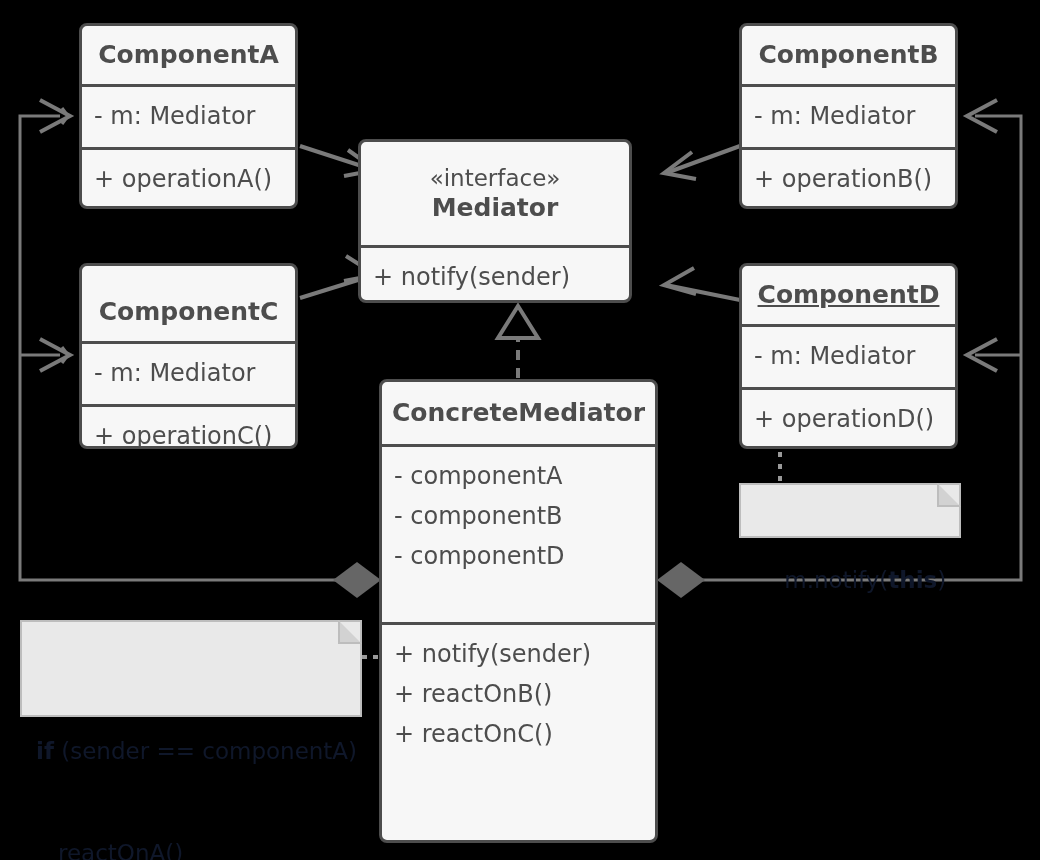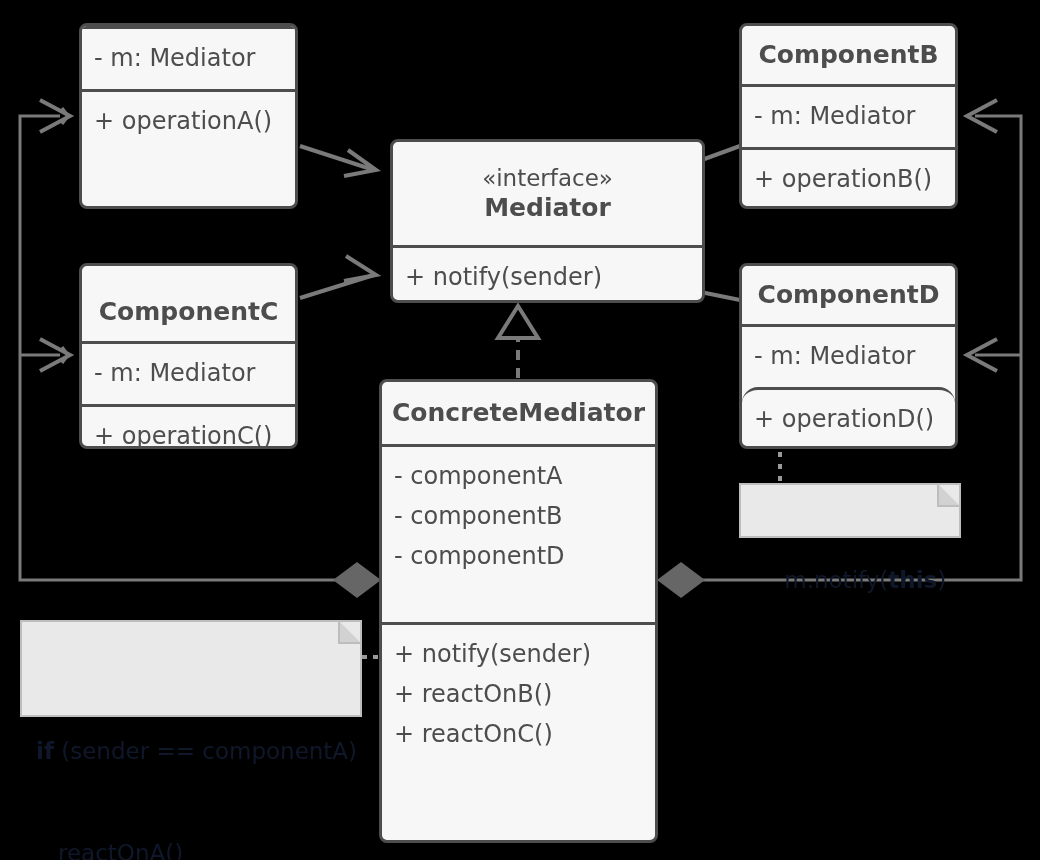--- a/index.html
+++ b/index.html
@@ -155,20 +155,23 @@
 
     <g>
       <line x1="362" y1="657" x2="382" y2="657" stroke="#9a9a9a" stroke-width="4" stroke-dasharray="5,6"></line>
     </g>
     <g>
       <line x1="780" y1="452" x2="780" y2="483" stroke="#9a9a9a" stroke-width="4" stroke-dasharray="5,7"></line>
     </g>
   </svg>
 
   <div class="uml-class" style="left:79px; top:23px; width:219px; height:186px;">
+    <div class="uml-section cls-title" style="height:58px;">
+      <div class="cls-name-line">ComponentA</div>
+    </div>
     <div class="uml-section sec-div sec-pad" style="height:63px;">
       <div class="member">- m: Mediator</div>
     </div>
     <div class="uml-section sec-div sec-pad" style="height:68px;">
       <div class="member">+ operationA()</div>
     </div>
   </div>
 
   <div class="uml-class" style="left:739px; top:23px; width:219px; height:186px;">
     <div class="uml-section cls-title" style="height:58px;">
@@ -188,32 +191,32 @@
     </div>
     <div class="uml-section sec-div sec-pad" style="height:63px;">
       <div class="member">- m: Mediator</div>
     </div>
     <div class="uml-section sec-div sec-pad" style="height:62px;">
       <div class="member">+ operationC()</div>
     </div>
   </div>
 
   <div class="uml-class" style="left:739px; top:263px; width:219px; height:186px;">
-    <div class="uml-section cls-title" style="height:58px;">
+    <div class="uml-section cls-title" style="height:58px;text-decoration:underline;">
       <div class="cls-name-line">ComponentD</div>
     </div>
     <div class="uml-section sec-div sec-pad" style="height:63px;">
       <div class="member">- m: Mediator</div>
     </div>
-    <div class="uml-section sec-div sec-pad" style="height:62px;border-radius:16px;">
+    <div class="uml-section sec-div sec-pad" style="height:62px;">
       <div class="member">+ operationD()</div>
     </div>
   </div>
 
-  <div class="uml-class" style="left:390px; top:139px; width:315px; height:164px;">
+  <div class="uml-class" style="left:358px; top:139px; width:274px; height:164px;">
     <div class="uml-section cls-title" style="height:103px;">
       <div class="cls-stereo">«interface»</div>
       <div class="cls-name-line">Mediator</div>
     </div>
     <div class="uml-section sec-div sec-pad" style="height:61px;">
       <div class="member">+ notify(sender)</div>
     </div>
   </div>
 
   <div class="uml-class" style="left:379px; top:379px; width:279px; height:464px;">

